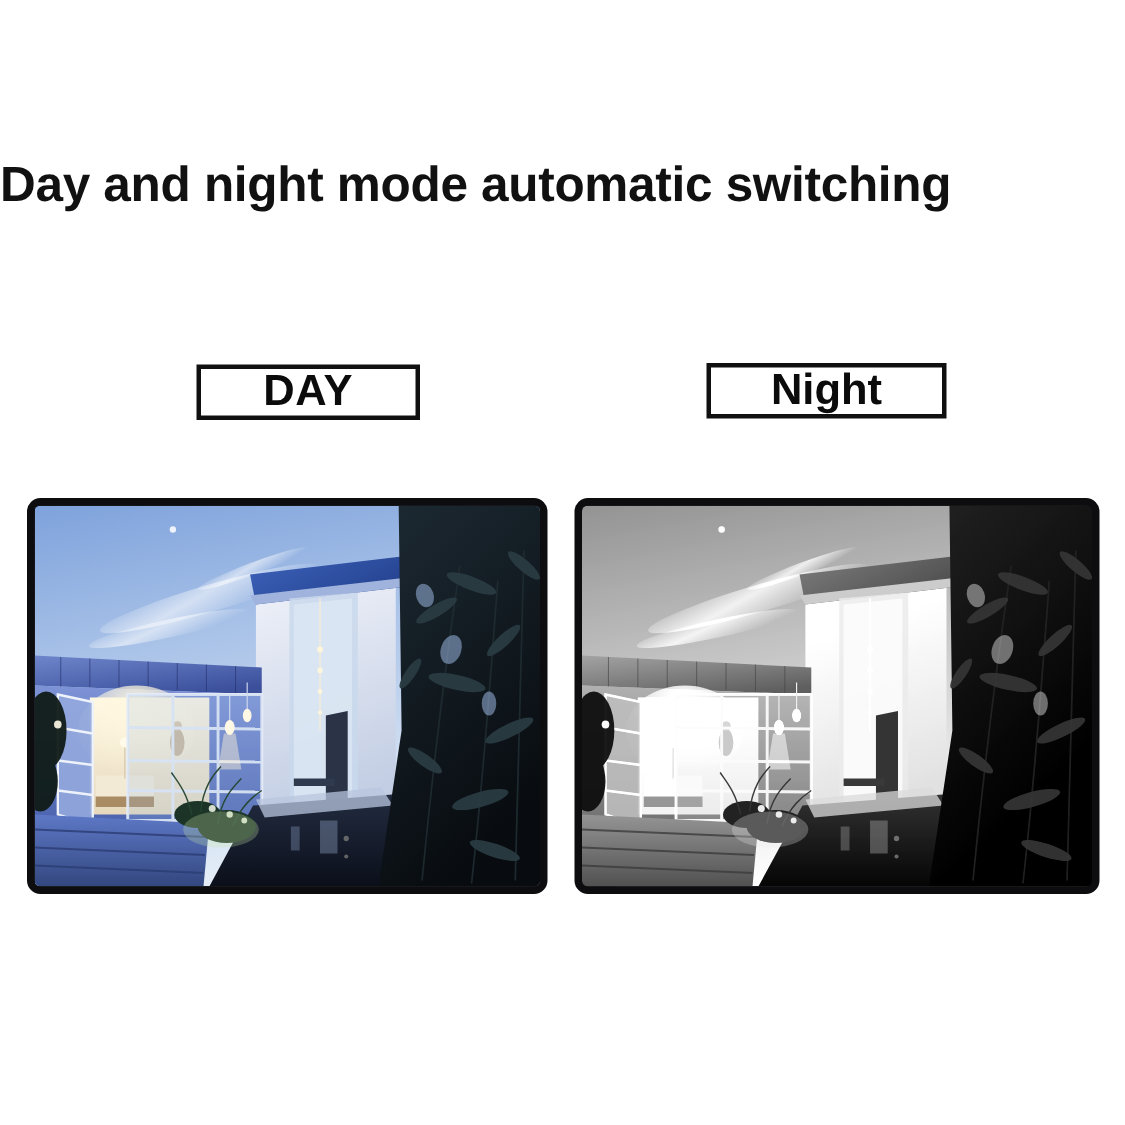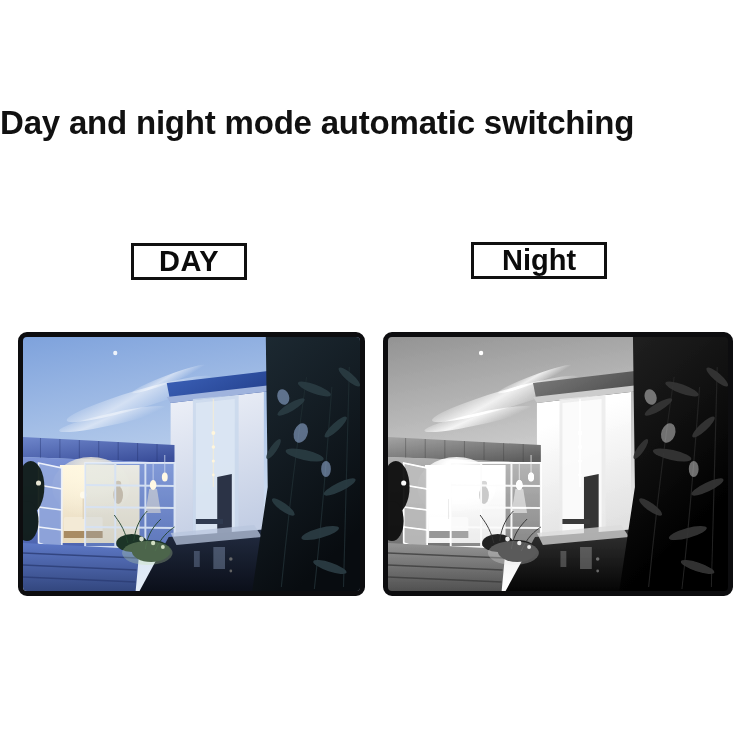--- a/index.html
+++ b/index.html
@@ -40,29 +40,29 @@
     align-items: center;
     justify-content: center;
     font-family: "Liberation Sans", sans-serif;
     font-weight: bold;
     color: #0b0b0b;
     line-height: 1;
   }
   #label-day {
     left: 131px;
     top: 243px;
-    width: 116px;
+    width: 149px;
     height: 37px;
     font-size: 29px;
     letter-spacing: 0.5px;
   }
   #label-night {
     left: 471px;
     top: 242px;
-    width: 136px;
+    width: 160px;
     height: 37px;
     font-size: 29px;
     letter-spacing: 0px;
   }
 
   
   .photo-frame {
     position: absolute;
     box-sizing: border-box;
     border: 5px solid #0d0d0f;

